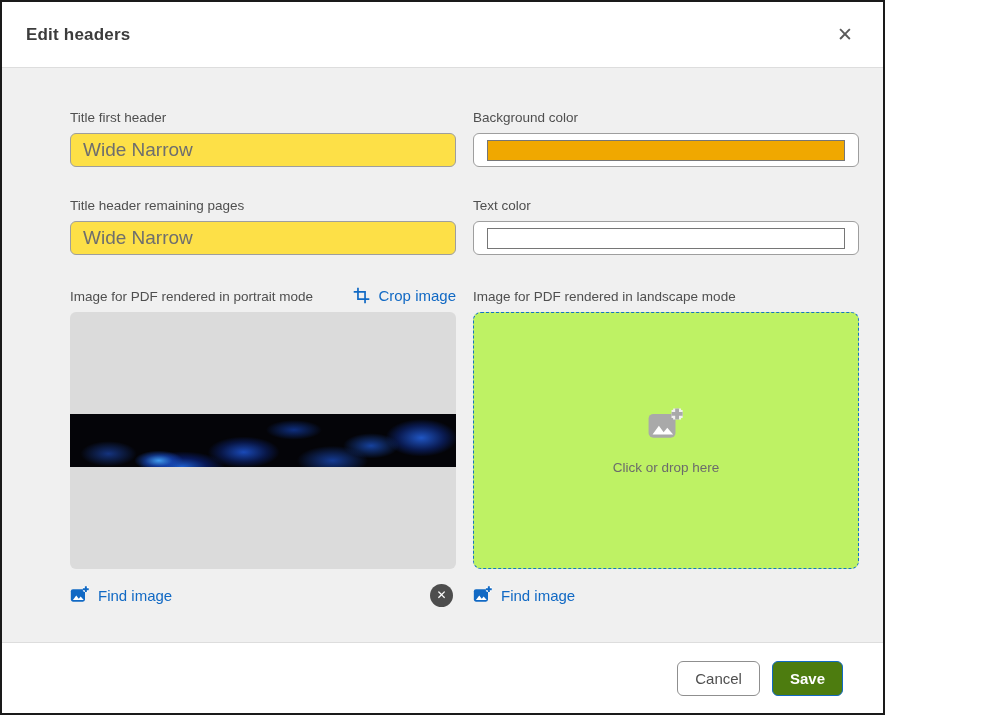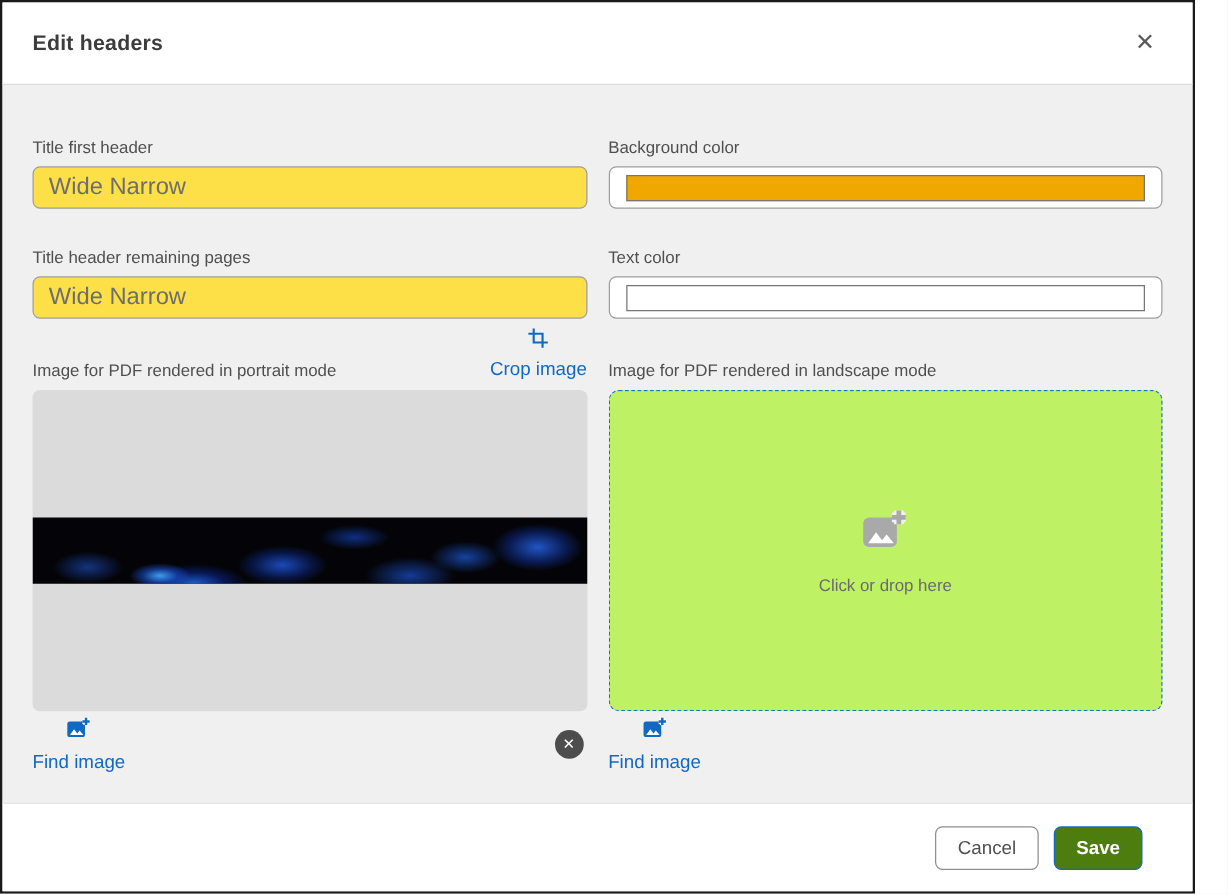--- a/index.html
+++ b/index.html
@@ -2,21 +2,21 @@
 <html><head>
 <meta charset="utf-8">
 <style>
   * { box-sizing: border-box; margin: 0; padding: 0; }
   html,body { width: 982px; height: 715px; }
   body {
     font-family: "Liberation Sans", "DejaVu Sans", sans-serif;
     background: #fff;
   }
   .dialog {
-    width: 956px; height: 715px;
+    width: 885px; height: 715px;
     border: 2px solid #1a1a1a;
     display: flex; flex-direction: column;
     background: #f0f0f0;
   }
   
   .dlg-header {
     height: 66px; flex: 0 0 66px;
     background: #fff;
     border-bottom: 1px solid #ddd;
     display: flex; align-items: center; justify-content: space-between;
@@ -28,20 +28,21 @@
     font-size: 19px; color: #5a5a5a; line-height: 1; font-weight: 300;
   }
   
   .dlg-body {
     flex: 1 1 auto;
     background: #f0f0f0;
     padding: 42px 24px 0 24px;
     display: grid;
     grid-template-columns: 1fr 1fr;
     column-gap: 17px;
+    margin-left: 44px;
   }
   .col { display: flex; flex-direction: column; }
   .field-label {
     font-size: 13.5px; color: #4f4f4f;
     margin-bottom: 8px;
   }
   .text-input {
     height: 34px; width: 100%;
     border: 1px solid #9e9e9e; border-radius: 6px;
     background: #fde047; color: #6e6e6e;
@@ -64,21 +65,20 @@
   }
   .section-head {
     display: flex; align-items: flex-end; justify-content: space-between;
     margin-bottom: 8px; height: 18px;
   }
   .link {
     display: inline-flex; align-items: center; gap: 8px;
     color: #1169c4; font-size: 15px; text-decoration: none;
     cursor: pointer; background: none; border: none;
     font-family: "Liberation Sans", "DejaVu Sans", sans-serif;
-    flex-direction: column;
   }
   .link svg { display: block; }
   
   .preview {
     position: relative;
     height: 257px; width: 100%;
     background: #dbdbdb;
     border-radius: 6px;
     overflow: hidden;
   }

